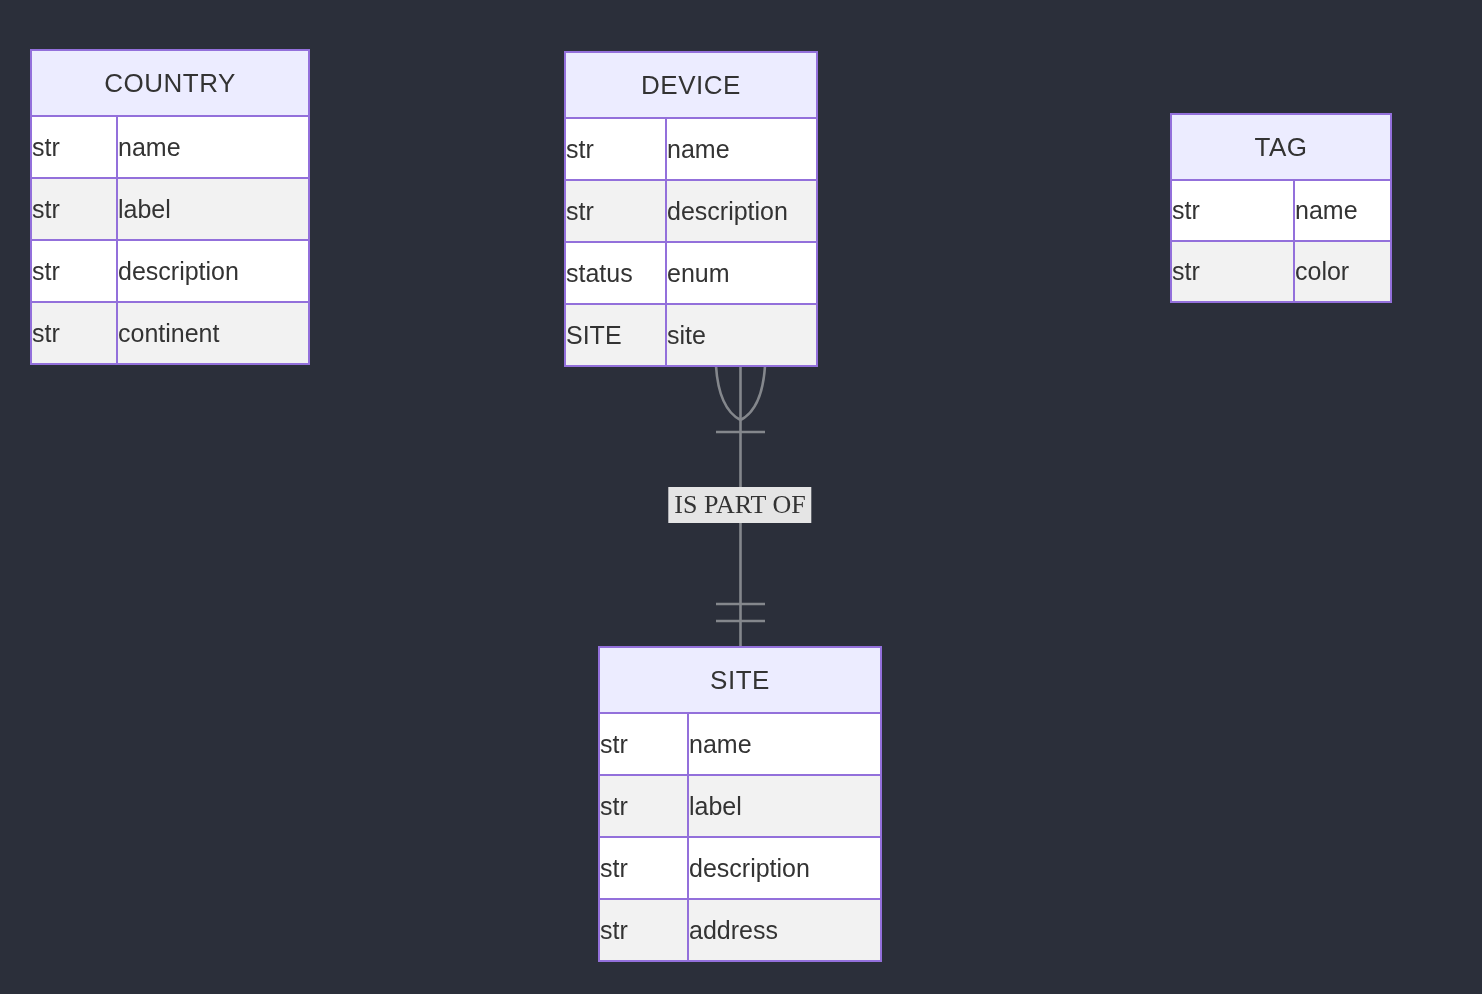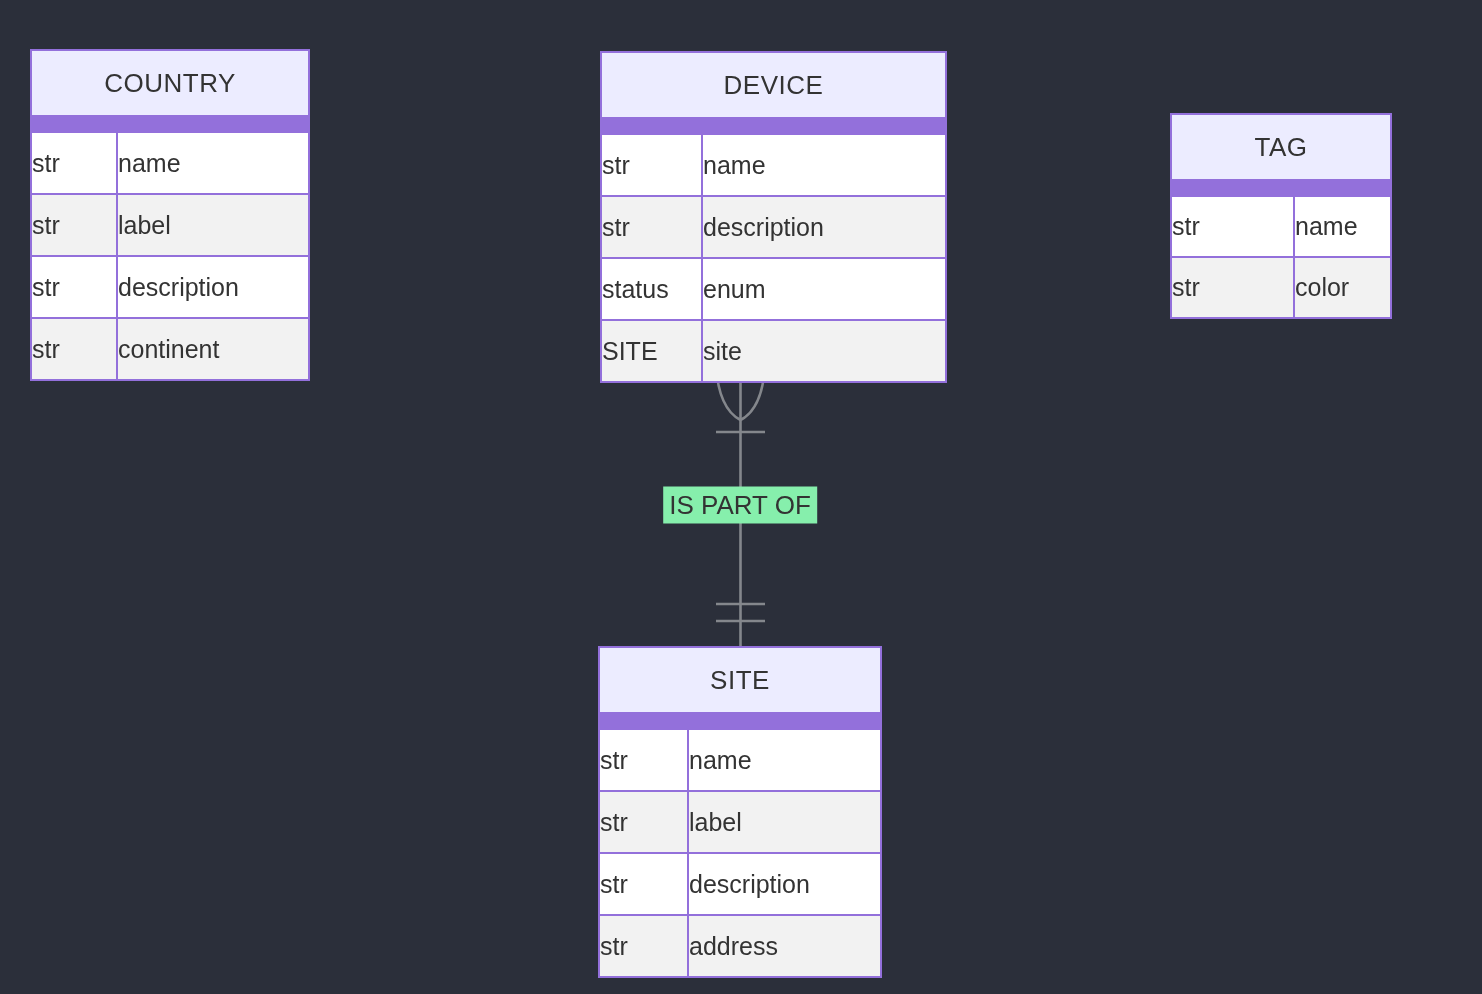--- a/index.html
+++ b/index.html
@@ -16,21 +16,21 @@
     overflow: hidden;
   }
   
   .entity {
     position: absolute;
     box-sizing: border-box;
     border: 2px solid #9370DB;
     background: #9370DB;           
     display: flex;
     flex-direction: column;
-    gap: 18px;
+    gap: 2px;
     color: #333333;
     font-size: 25px;
   }
   .entity-header {
     background: #ECECFF;
     height: 64px;
     display: flex;
     align-items: center;
     justify-content: center;
     font-size: 26px;
@@ -58,25 +58,26 @@
   .connector path, .connector line {
     stroke: #84878c;
     stroke-width: 2.6;
     fill: none;
   }
   .rel-label {
     position: absolute;
     left: 740px;
     top: 505px;
     transform: translate(-50%, -50%);
-    background: #86efac;
+    background: #e5e5e5;
     color: #333333;
     font-size: 26px;
     padding: 3px 6px;
     white-space: nowrap;
+    font-family: Liberation Serif, serif;
   }
 </style>
 </head>
 <body>
 
 <div class="canvas">
 
   <svg class="connector" width="1482" height="994" viewBox="0 0 1482 994">
     <line x1="740.5" y1="365" x2="740.5" y2="647"></line>
 
@@ -98,21 +99,21 @@
       <div class="cell">name</div>
       <div class="cell shade">str</div>
       <div class="cell shade">label</div>
       <div class="cell">str</div>
       <div class="cell">description</div>
       <div class="cell shade">str</div>
       <div class="cell shade">continent</div>
     </div>
   </div>
 
-  <div class="entity" style="left:600px; top:51px; width:347px;">
+  <div class="entity" style="left:564px; top:51px; width:254px;">
     <div class="entity-header">DEVICE</div>
     <div class="entity-grid" style="grid-template-columns:99px 1fr;">
       <div class="cell">str</div>
       <div class="cell">name</div>
       <div class="cell shade">str</div>
       <div class="cell shade">description</div>
       <div class="cell">status</div>
       <div class="cell">enum</div>
       <div class="cell shade">SITE</div>
       <div class="cell shade">site</div>

